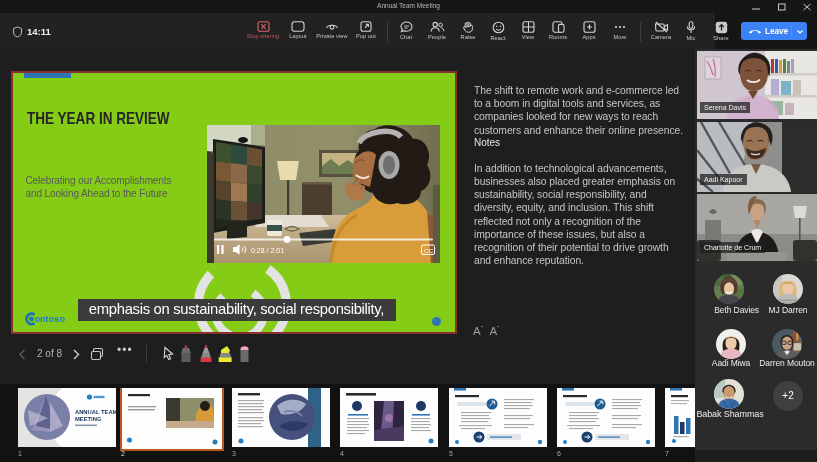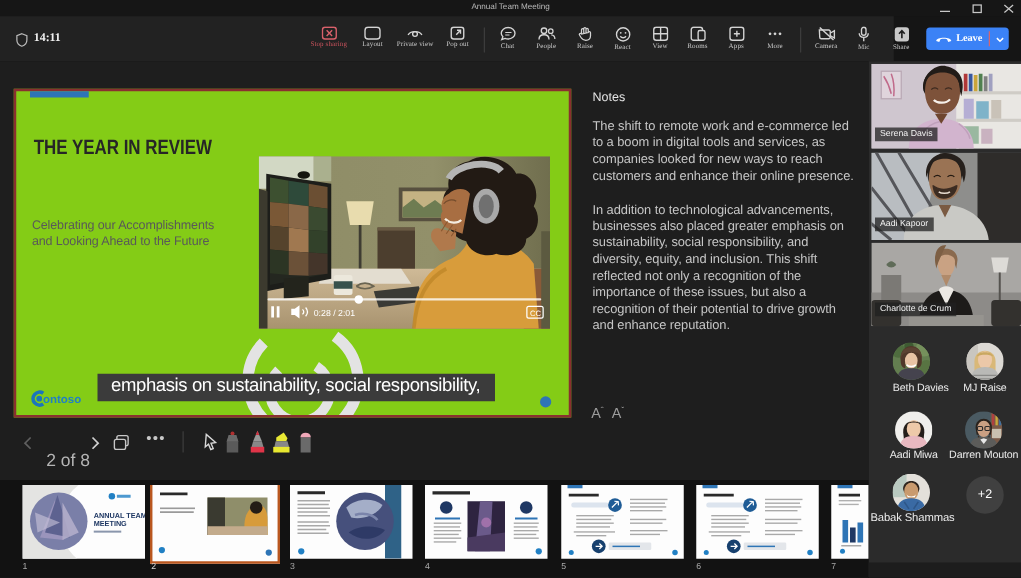--- a/index.html
+++ b/index.html
@@ -19,21 +19,21 @@
       <line x1="2" y1="5" x2="10" y2="5" stroke="#c8c8c8" stroke-width="1"></line>
     </svg>
   <svg class="abs" style="left:776px;top:2px;" width="12" height="10">
       <rect x="2.5" y="2" width="6.5" height="6" fill="none" stroke="#c8c8c8" stroke-width="1"></rect>
     </svg>
   <svg class="abs" style="left:801px;top:2px;" width="12" height="10">
       <path d="M2.5 2 L9.5 8 M9.5 2 L2.5 8" stroke="#c8c8c8" stroke-width="1"></path>
     </svg>
 </div>
 
-<div class="abs" style="left:0;top:13px;width:715px;height:36px;background:#222222;font-family:Liberation Serif, serif;">
+<div class="abs" style="left:0;top:13px;width:715px;height:36px;background:#222222;">
 
   <svg class="abs" style="left:12px;top:13px;" width="11" height="12" viewBox="0 0 11 12">
       <path d="M5.5 1 L9.5 2.5 V6 C9.5 8.8 7.8 10.3 5.5 11 C3.2 10.3 1.5 8.8 1.5 6 V2.5 Z" fill="none" stroke="#b9b9b9" stroke-width="1"></path>
     </svg>
   <div class="abs" style="left:27px;top:13px;font-size:9.5px;font-weight:bold;color:#efefef;">14:11</div>
 
   <div class="tbtn" style="left:263px;color:#d9616b;">
     <svg width="13" height="11" viewBox="0 0 13 11">
         <rect x="1" y="0.8" width="11" height="9.4" rx="2" fill="none" stroke="#d9616b" stroke-width="1.1"></rect>
         <path d="M4.3 3.2 L8.7 7.8 M8.7 3.2 L4.3 7.8" stroke="#d9616b" stroke-width="1.1"></path>
@@ -262,31 +262,31 @@
 
   <svg class="abs" style="left:11.5px;top:239.5px;" width="44" height="14" viewBox="0 0 44 14">
     <path d="M10.6 2.6 A5.2 5.2 0 1 0 10.6 11.2" fill="none" stroke="#1b75bb" stroke-width="2.9"></path>
     <circle cx="7.4" cy="6.9" r="2.3" fill="#1b75bb"></circle>
     <text x="10.4" y="10.2" font-size="9.2" font-weight="bold" fill="#2180c4" font-family="Liberation Sans">ontoso</text>
   </svg>
   <div class="abs" style="left:419px;top:244px;width:9px;height:9px;border-radius:50%;background:#2e75b6;"></div>
 </div>
 
 <div class="abs" style="left:474px;top:73px;width:215px;color:#c6c6c6;">
+  <div style="margin-top:11px;font-size:10.3px;line-height:13.2px;letter-spacing:-0.05px;white-space:nowrap;">The shift to remote work and e-commerce led<br>to a boom in digital tools and services, as<br>companies looked for new ways to reach<br>customers and enhance their online presence.</div>
   <div style="font-size:10px;color:#e4e4e4;">Notes</div>
-  <div style="margin-top:11px;font-size:10.3px;line-height:13.2px;letter-spacing:-0.05px;white-space:nowrap;">The shift to remote work and e-commerce led<br>to a boom in digital tools and services, as<br>companies looked for new ways to reach<br>customers and enhance their online presence.</div>
   <div style="margin-top:14px;font-size:10.3px;line-height:13.2px;letter-spacing:-0.05px;white-space:nowrap;">In addition to technological advancements,<br>businesses also placed greater emphasis on<br>sustainability, social responsibility, and<br>diversity, equity, and inclusion. This shift<br>reflected not only a recognition of the<br>importance of these issues, but also a<br>recognition of their potential to drive growth<br>and enhance reputation.</div>
 </div>
 <div class="abs" style="left:473px;top:325px;font-size:11.5px;color:#9c9c9c;">A<span style="font-size:7px;vertical-align:4px;">ˆ</span>&nbsp;&nbsp;A<span style="font-size:7px;vertical-align:4px;">ˇ</span></div>
 
 <div class="abs" style="left:0;top:344px;width:695px;height:22px;">
   <svg class="abs" style="left:17px;top:4px;" width="10" height="13">
       <path d="M7.5 2 L3 6.5 L7.5 11" fill="none" stroke="#5f5f5f" stroke-width="1.4"></path>
     </svg>
-  <div class="abs" style="left:37px;top:16px;font-size:14px;color:#b5b5b5;">2 of 8</div>
+  <div class="abs" style="left:37px;top:4px;font-size:10px;color:#b5b5b5;">2 of 8</div>
   <svg class="abs" style="left:71px;top:4px;" width="10" height="13">
       <path d="M3 2 L7.5 6.5 L3 11" fill="none" stroke="#cfcfcf" stroke-width="1.4"></path>
     </svg>
   <svg class="abs" style="left:89px;top:2px;" width="16" height="16" viewBox="0 0 16 16">
       <rect x="4.5" y="2.5" width="9" height="8" rx="1.5" fill="none" stroke="#c7c7c7" stroke-width="1.1"></rect>
       <rect x="2.5" y="5.5" width="9" height="8" rx="1.5" fill="#1e1e1e" stroke="#c7c7c7" stroke-width="1.1"></rect>
     </svg>
   <div class="abs" style="left:117px;top:-1px;font-size:12px;color:#c7c7c7;letter-spacing:1px;">•••</div>
   <div class="abs" style="left:146px;top:1px;width:1px;height:17px;background:#3c3c3c;"></div>
   <svg class="abs" style="left:162px;top:2px;" width="13" height="15" viewBox="0 0 13 15">
@@ -594,21 +594,21 @@
   <g clip-path="url(#c2)">
     <rect width="32" height="32" fill="#dcd9d4"></rect>
     <rect x="0" y="0" width="10" height="32" fill="#c9c6c0"></rect>
     <path d="M7 16 C7 4 25 4 25 16 L25 24 L7 24 Z" fill="#d9b878"></path>
     <ellipse cx="16" cy="15" rx="6" ry="7.5" fill="#ecc8a8"></ellipse>
     <path d="M9 12 C10 7 22 7 23 12 C20 10 12 10 9 12 Z" fill="#c9a860"></path>
     <path d="M4 32 C4 24 9 21 16 21 C23 21 28 24 28 32 Z" fill="#b9b9b6"></path>
     <path d="M6 28 h20 M5 31 h22" stroke="#8a8a88" stroke-width="1"></path>
   </g>
 </svg>
-<div class="nm" style="left:758px;top:304.5px;width:60px;">MJ Raise</div>
+<div class="nm" style="left:758px;top:304.5px;width:60px;">MJ Darren</div>
 
 <svg class="abs" style="left:716px;top:329px;" width="30" height="30" viewBox="0 0 32 32">
   <defs>
       <clipPath id="c3">
         <circle cx="16" cy="16" r="16"></circle>
       </clipPath>
     </defs>
   <g clip-path="url(#c3)">
     <rect width="32" height="32" fill="#f0efec"></rect>
     <path d="M7 18 C6 5 26 5 25 18 L24 28 L8 28 Z" fill="#241e1a"></path>

